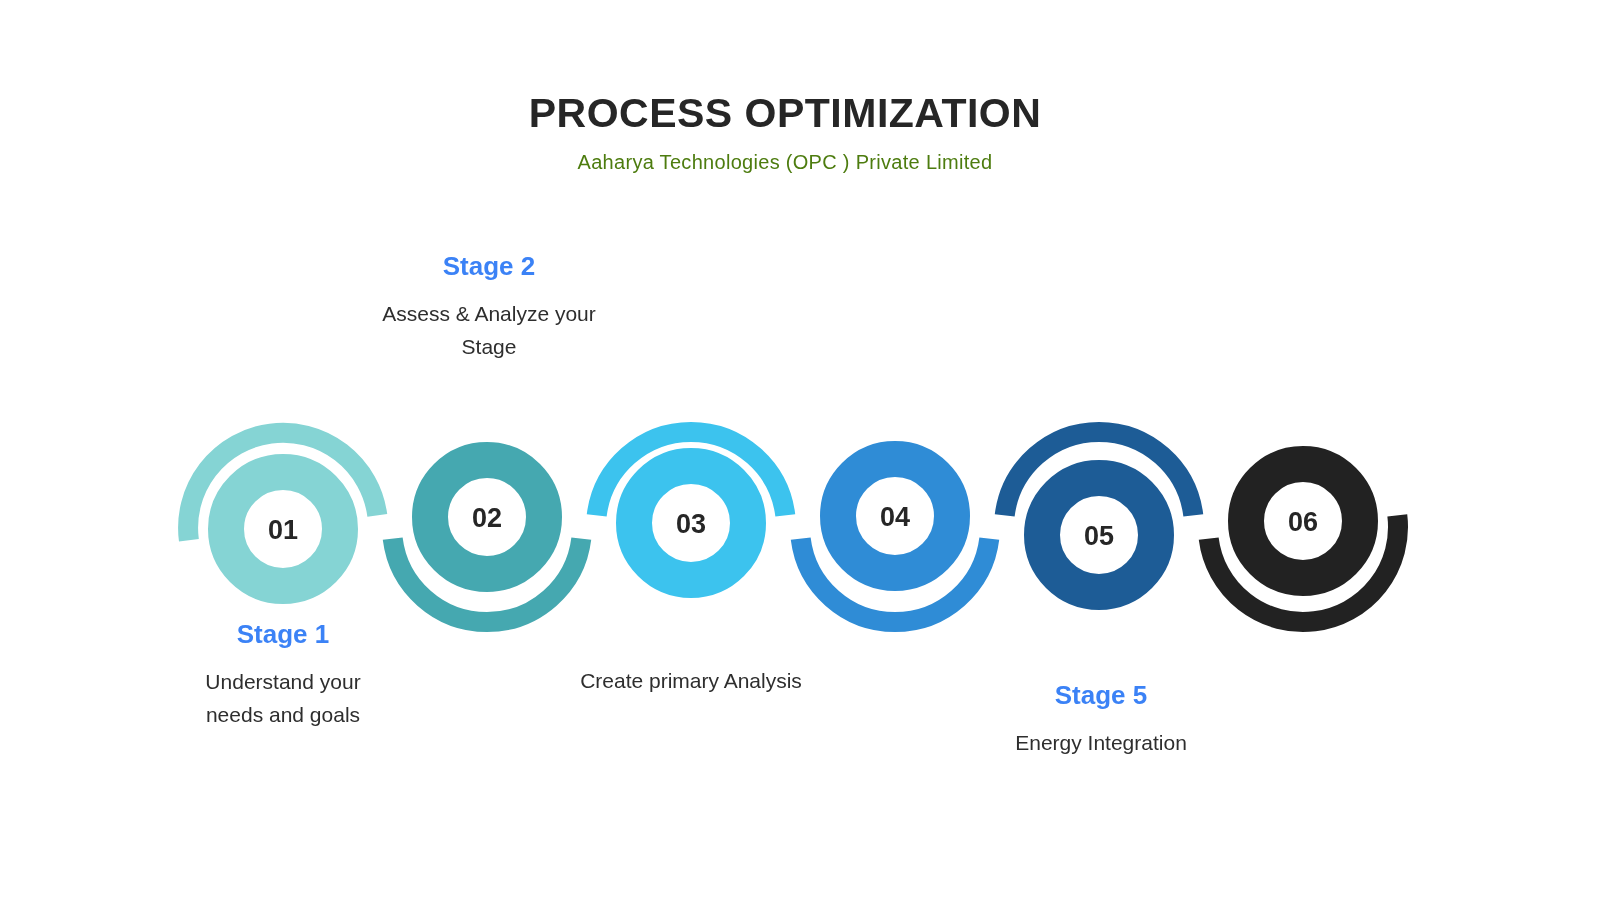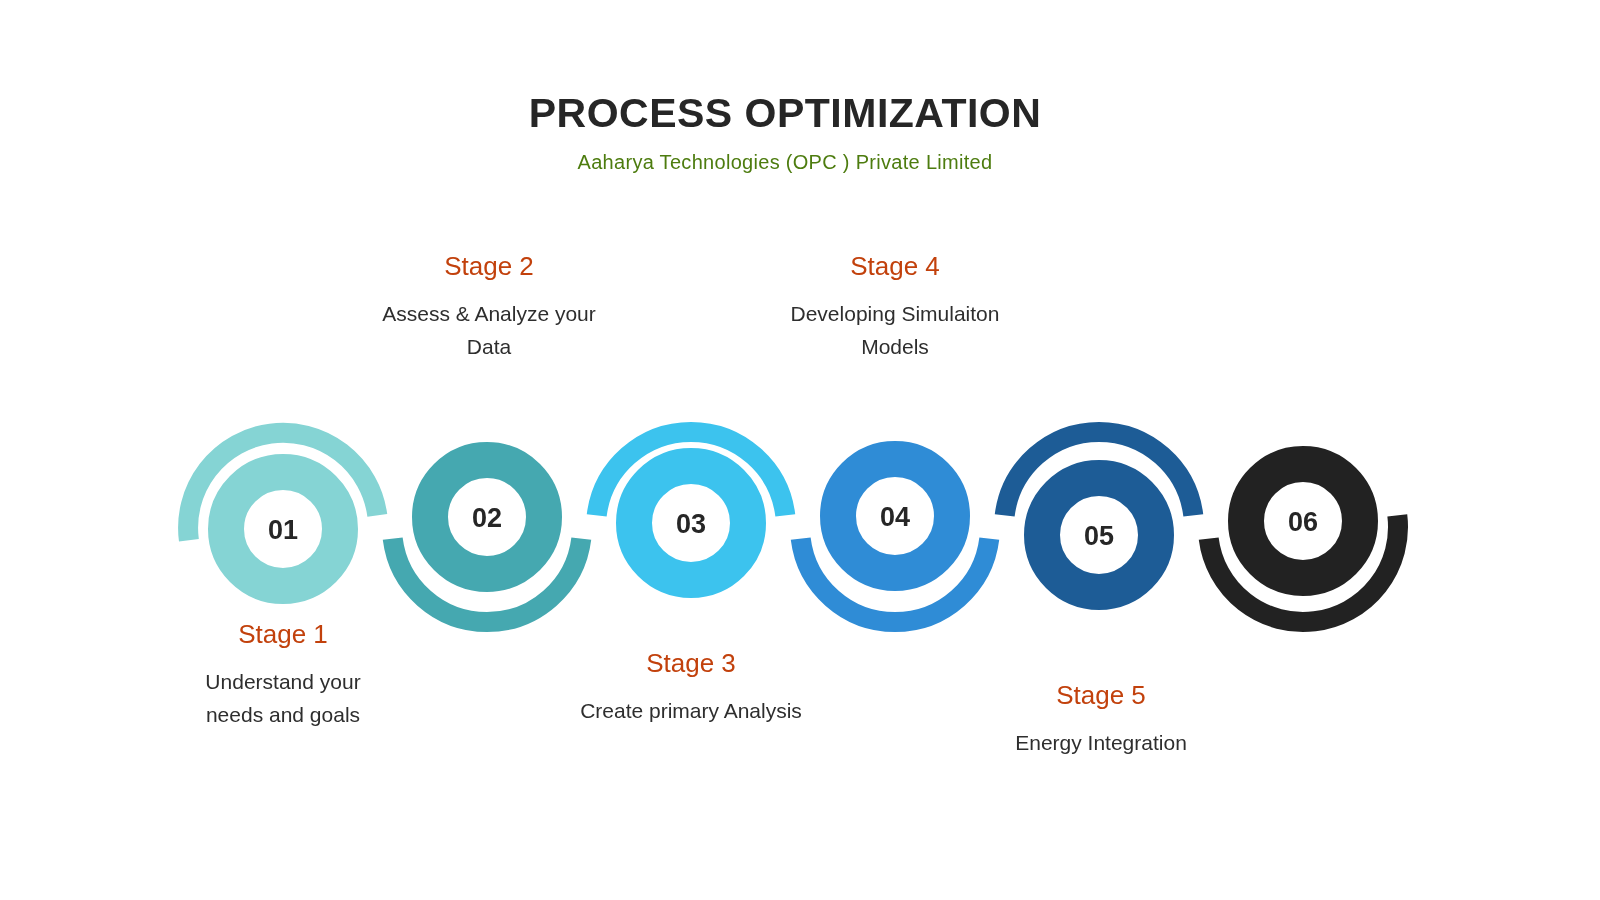--- a/index.html
+++ b/index.html
@@ -56,23 +56,23 @@
   }
   .stage-label {
     position: absolute;
     transform: translateX(-50%);
     text-align: center;
     white-space: nowrap;
   }
   .stage-title {
     display: block;
     font-size: 26px;
-    font-weight: 400;
+    font-weight: 700;
     line-height: 30px;
-    color: #c2410c;
+    color: #3b82f6;
   }
   .stage-desc {
     margin-top: 16px;
   }
   .stage-desc span {
     display: block;
     font-size: 21px;
     font-weight: 400;
     line-height: 33px;
     color: #2e2e2e;
@@ -124,39 +124,31 @@
     <div class="stage-desc">
       <span>Understand your</span>
       <span>needs and goals</span>
     </div>
   </div>
 
   <div class="stage-label pos-s2">
     <span class="stage-title">Stage 2</span>
     <div class="stage-desc">
       <span>Assess &amp; Analyze your</span>
-      <span>Data</span>
+      <span>Stage</span>
     </div>
   </div>
 
   <div class="stage-label pos-s3">
-    <span class="stage-title">Stage 3</span>
     <div class="stage-desc">
       <span>Create primary Analysis</span>
       <span></span>
     </div>
   </div>
 
-  <div class="stage-label pos-s4">
-    <span class="stage-title">Stage 4</span>
-    <div class="stage-desc">
-      <span>Developing Simulaiton</span>
-      <span>Models</span>
-    </div>
-  </div>
 
   <div class="stage-label pos-s5">
     <span class="stage-title">Stage 5</span>
     <div class="stage-desc">
       <span>Energy Integration</span>
       <span></span>
     </div>
   </div>
 
 

